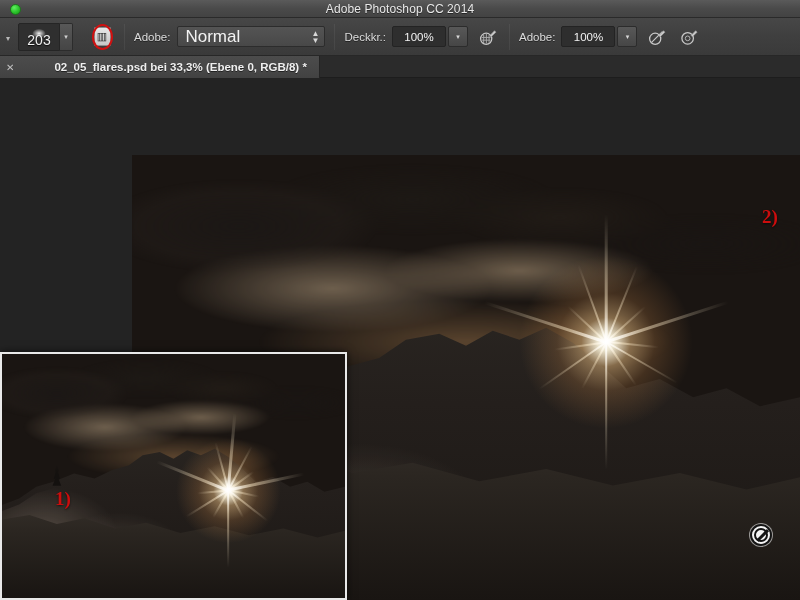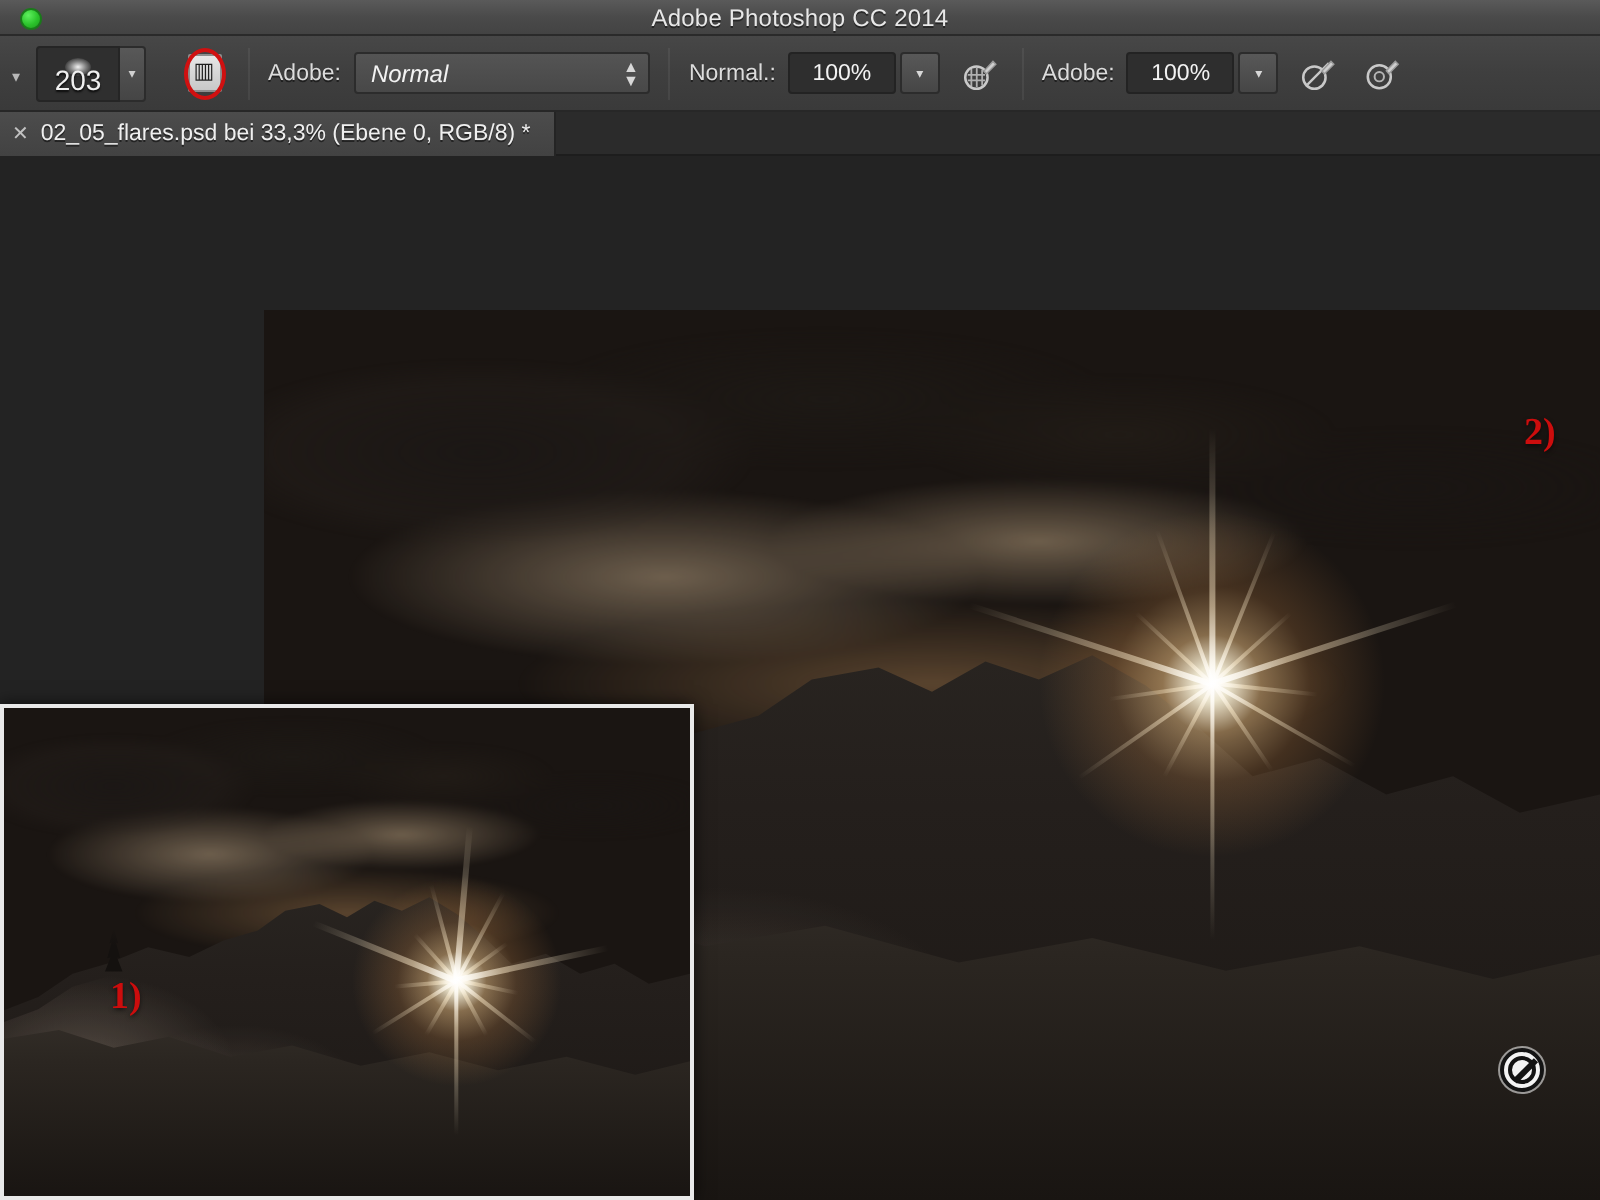--- a/index.html
+++ b/index.html
@@ -98,21 +98,21 @@
     font-size:11.5px; color:#dcdcdc; white-space:nowrap; flex:0 0 auto;
     text-shadow:0 1px 0 rgba(0,0,0,.5);
   }
   .select-box {
     margin-left:7px; height:21px; width:148px;
     background:linear-gradient(180deg,#545454,#484848);
     border:1px solid #2c2c2c; border-radius:2px;
     display:flex; align-items:center; justify-content:space-between;
     padding:0 5px 0 7px; flex:0 0 auto;
   }
-  .select-val { font-size:12px; color:#f2f2f2;font-style:italic; }
+  .select-val { font-size:17px; color:#f2f2f2; }
   .stepper-glyph { font-size:8px; line-height:7px; color:#d8d8d8; text-align:center; }
   .num-field {
     margin-left:6px; height:21px; width:54px;
     background:#2e2e2e; border:1px solid #232323; border-radius:2px;
     display:flex; align-items:center; justify-content:center; flex:0 0 auto;
   }
   .num-val { font-size:11.5px; color:#f2f2f2; }
   .num-caret {
     height:21px; width:20px; margin-left:2px;
     background:linear-gradient(180deg,#585858,#464646);
@@ -131,22 +131,23 @@
     background:#2b2b2b; border-bottom:1px solid #1d1d1d;
   }
   .doc-tab {
     position:absolute; left:0; top:0; height:22px;
     background:linear-gradient(180deg,#4c4c4c 0%,#424242 100%);
     border-right:1px solid #242424;
     display:flex; align-items:center; padding:0 12px 0 6px;
   }
   .tab-close { font-size:10px; color:#c2c2c2; margin-right:6px; }
   .tab-title {
-    font-size:11.5px; font-weight:normal; color:#efefef; white-space:nowrap;
+    font-size:11.5px; font-weight:bold; color:#efefef; white-space:nowrap;
     text-shadow:0 1px 0 rgba(0,0,0,.5);
+    margin-left:34px;
   }
 
   
   .canvas {
     position:absolute; left:0; top:78px; width:800px; height:522px;
     background:#232323; overflow:hidden;
   }
 
   .photo { position:absolute; overflow:hidden; background:#1a1512; }
 
@@ -288,21 +289,21 @@
     <div class="sep"></div>
 
     <div class="opt-label">Adobe:</div>
     <div class="select-box">
       <span class="select-val">Normal</span>
       <span class="stepper-glyph">▲<br>▼</span>
     </div>
 
     <div class="sep"></div>
 
-    <div class="opt-label">Normal.:</div>
+    <div class="opt-label">Deckkr.:</div>
     <div class="num-field">
       <span class="num-val">100%</span>
     </div>
     <div class="num-caret">▾</div>
 
     <div class="icon-btn">
       <svg width="18" height="18" viewBox="0 0 20 20">
         <circle cx="8" cy="12" r="6.2" fill="none" stroke="#c9c9c9" stroke-width="1.4"></circle>
         <path d="M3.2 10.5h9.6M3.2 13.5h9.6M5.2 7.2v9.6M8.2 6.6v10.6M11.2 7.6v8.8" stroke="#b0b0b0" stroke-width="1"></path>
         <path d="M12.2 8.4l5-5.4 1.6 1.6-5.2 5.2z" fill="#cfcfcf" stroke="#9a9a9a" stroke-width=".8"></path>

